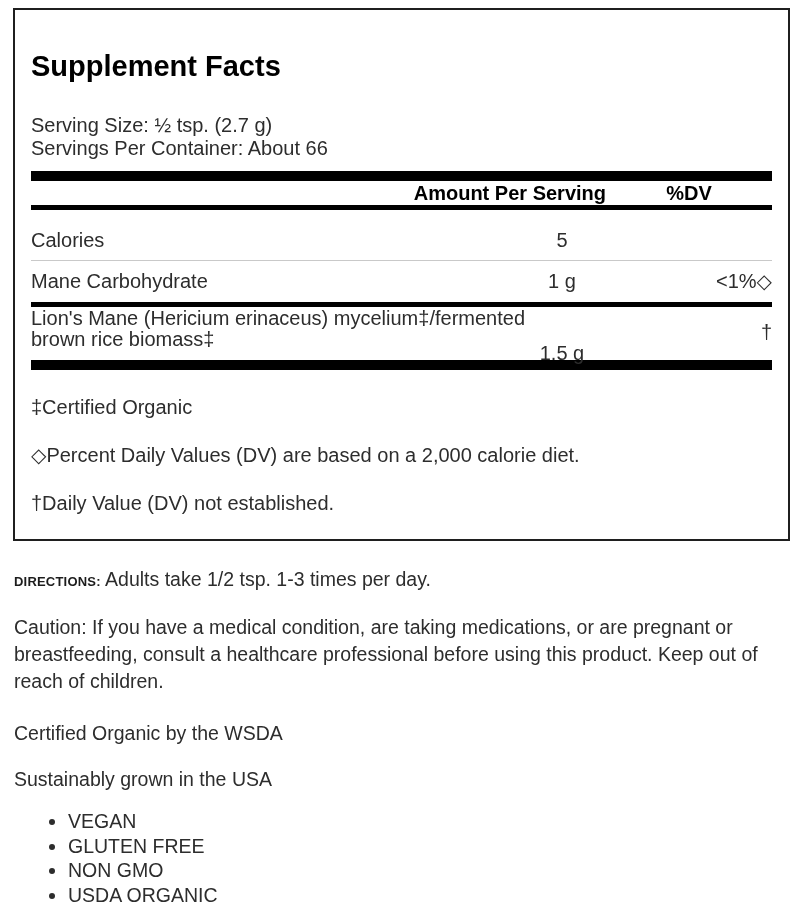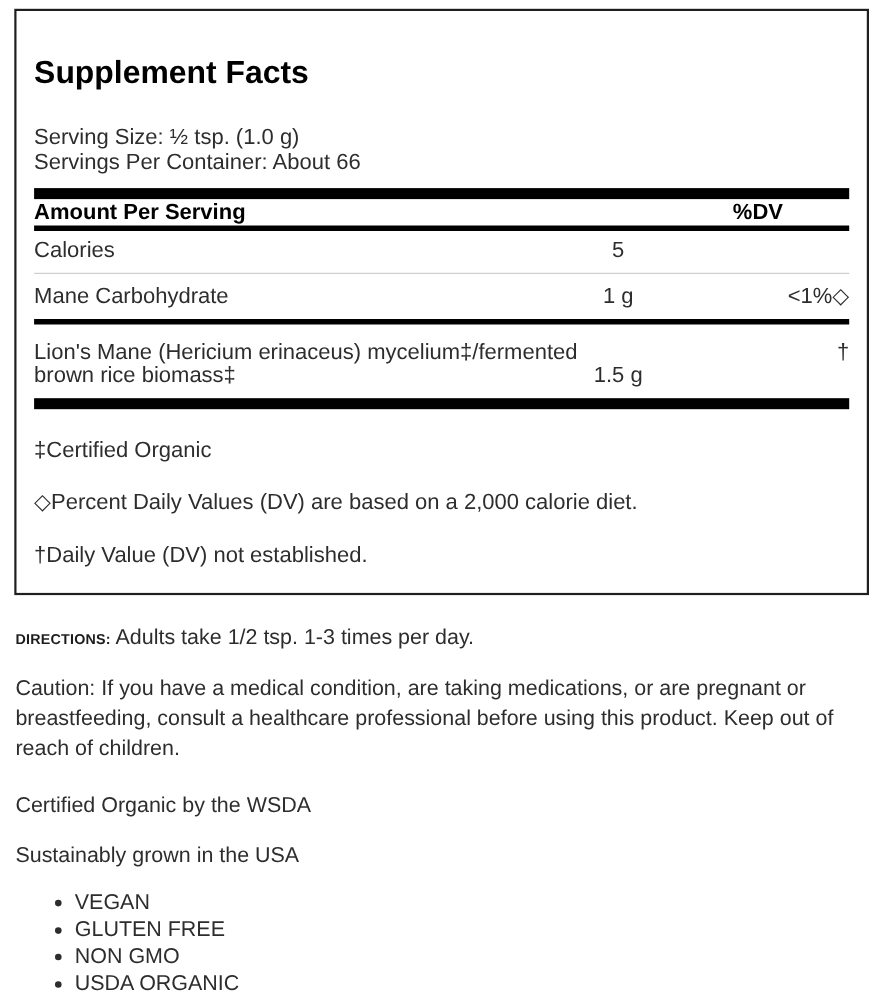--- a/index.html
+++ b/index.html
@@ -42,37 +42,37 @@
   .divider-thin { height: 1px; background: #c9c9c9; }
 
   .facts-header-row {
     display: flex;
     align-items: center;
     height: 24px;
     font-size: 20px;
     font-weight: bold;
     color: #000;
   }
-  .hdr-left { width: 575px; text-align: left; }
+  .hdr-left { width: 575px; text-align: right; }
   .hdr-right { flex: 1; text-align: center; }
 
   .nutrient-row {
     display: flex;
     font-size: 20px;
     line-height: 21px;
   }
-  .row-cal { padding: 8px 0 9px 0; }
+  .row-cal { padding: 20px 0 9px 0; }
   .row-carb { padding: 10px 0 10px 0; }
   .cell-name { flex: 1; }
   .cell-amt { width: 180px; text-align: center; }
   .cell-dv { width: 120px; text-align: right; }
 
   .ingredient-row {
     position: relative;
-    padding: 15px 0 10px 0;
+    padding: 1px 0 10px 0;
     font-size: 20px;
     line-height: 21px;
   }
   .ing-line1 { white-space: nowrap; }
   .ing-amt {
     position: absolute;
     left: 441px;
     top: 36px;
     width: 180px;
     text-align: center;
@@ -112,21 +112,21 @@
   }
   .badges li { line-height: 24.5px; }
 </style>
 </head>
 <body>
 
 <div class="facts-box">
   <h1 class="facts-title">Supplement Facts</h1>
 
   <div class="serving-block">
-    <div>Serving Size: ½ tsp. (1.0 g)</div>
+    <div>Serving Size: ½ tsp. (2.7 g)</div>
     <div>Servings Per Container: About 66</div>
   </div>
 
   <div class="bar-thick"></div>
 
   <div class="facts-header-row">
     <span class="hdr-left">Amount Per Serving</span>
     <span class="hdr-right">%DV</span>
   </div>
 

